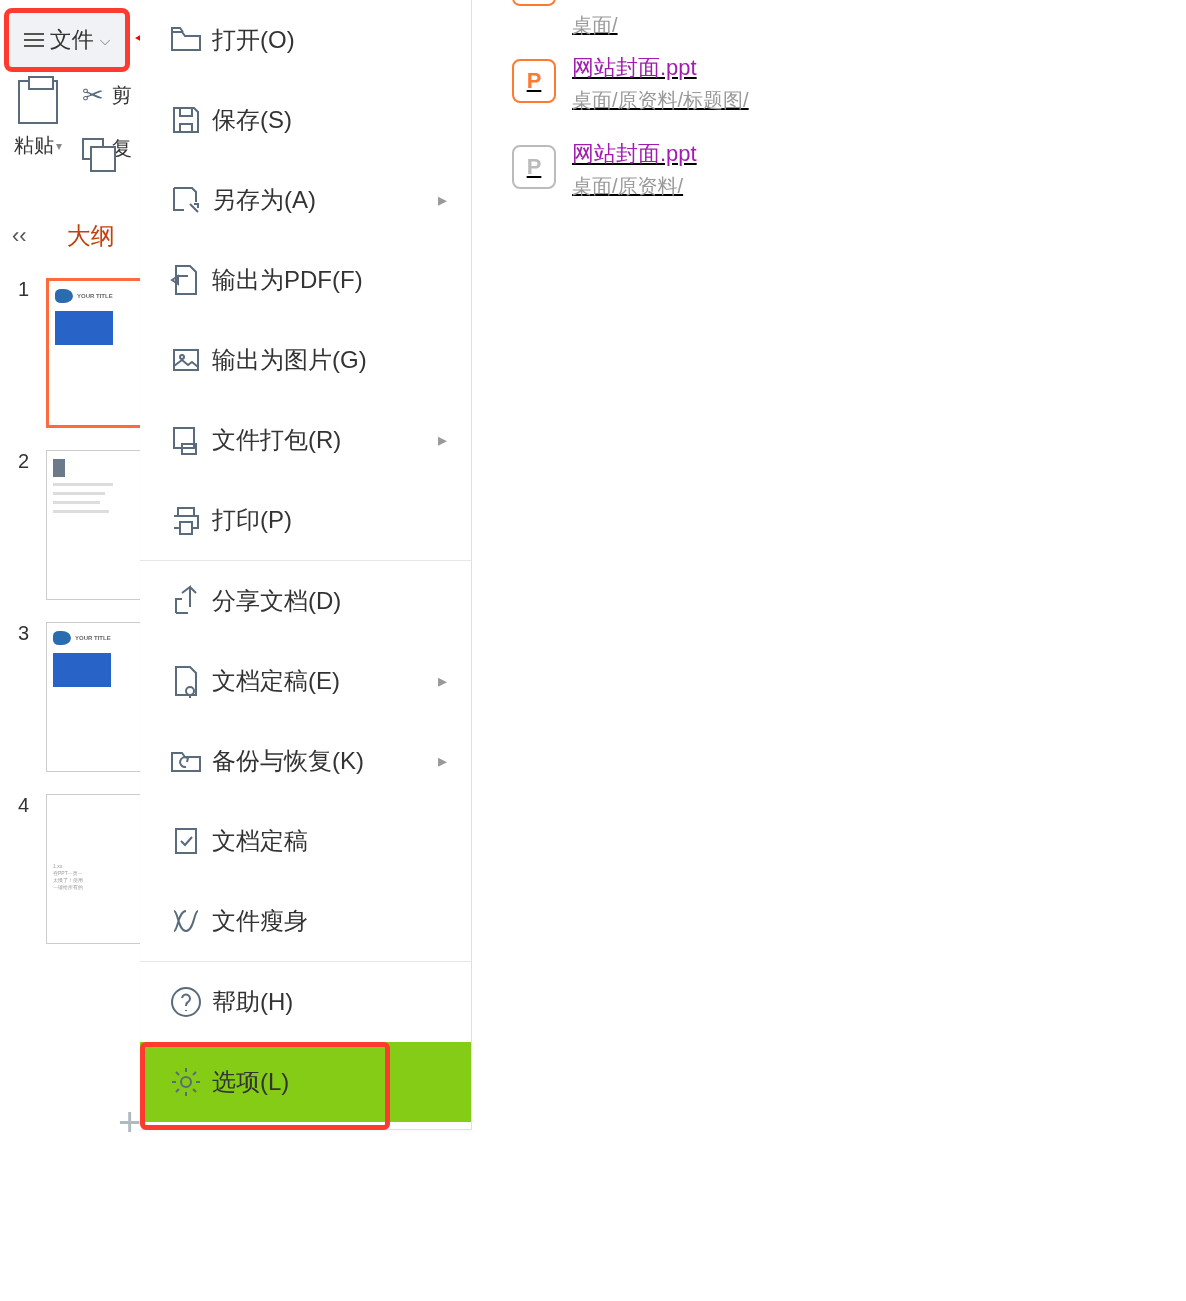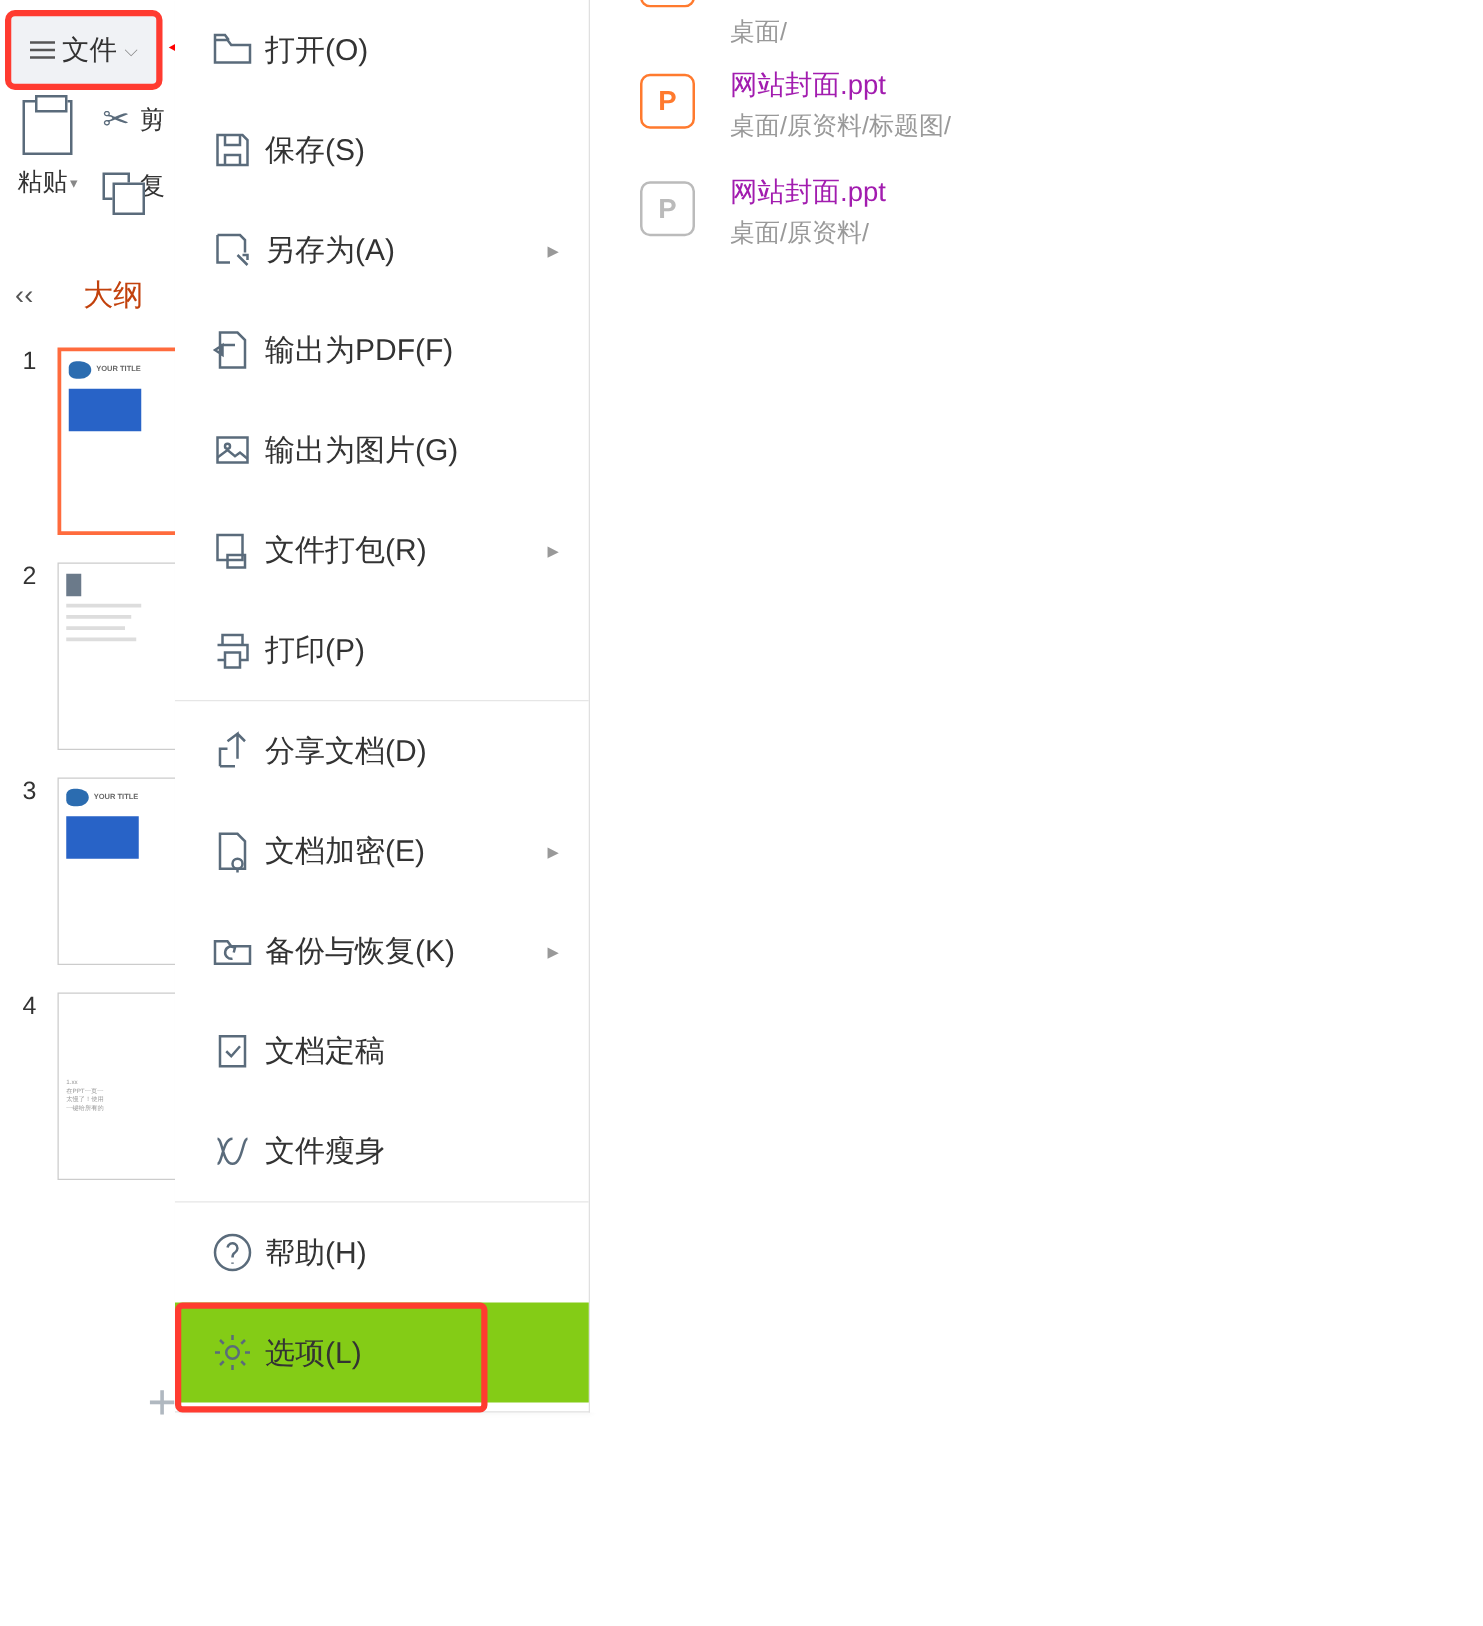--- a/index.html
+++ b/index.html
@@ -187,23 +187,24 @@
       position:absolute;
       left: 472px;
       top: 0;
       width: 700px;
       height: 1130px;
       background:#fff;
     }
     .recent-item {
       display:flex;
       align-items:center;
-      gap: 24px;
+      gap: 12px;
       padding: 12px 40px;
       height: 86px;
+      text-decoration: underline;
     }
     .recent-icon {
       width:48px; height:48px;
       flex-shrink:0;
     }
     .recent-info { display:flex; flex-direction:column; gap:4px;}
     .recent-title { font-size:22px; color:#a21caf;}
     .recent-path { font-size:20px; color:#999;}
     
     .ppt-icon-active {
@@ -379,21 +380,21 @@
     <span>分享文档(D)</span>
   </div>
   <div class="menu-item has-sub">
     <span class="menu-icon">
         <svg viewBox="0 0 36 36">
           <path d="M8 4h14l6 6v22H8z"></path>
           <circle cx="22" cy="28" r="4"></circle>
           <path d="M22 32v3"></path>
         </svg>
       </span>
-    <span>文档加密(E)</span>
+    <span>文档定稿(E)</span>
   </div>
   <div class="menu-item has-sub">
     <span class="menu-icon">
         <svg viewBox="0 0 36 36">
           <path d="M4 10h10l3 4h15v14H4z"></path>
           <path d="M18 24a5 5 0 1 1 2-9 M16 14l4 1-1 4"></path>
         </svg>
       </span>
     <span>备份与恢复(K)</span>
   </div>

